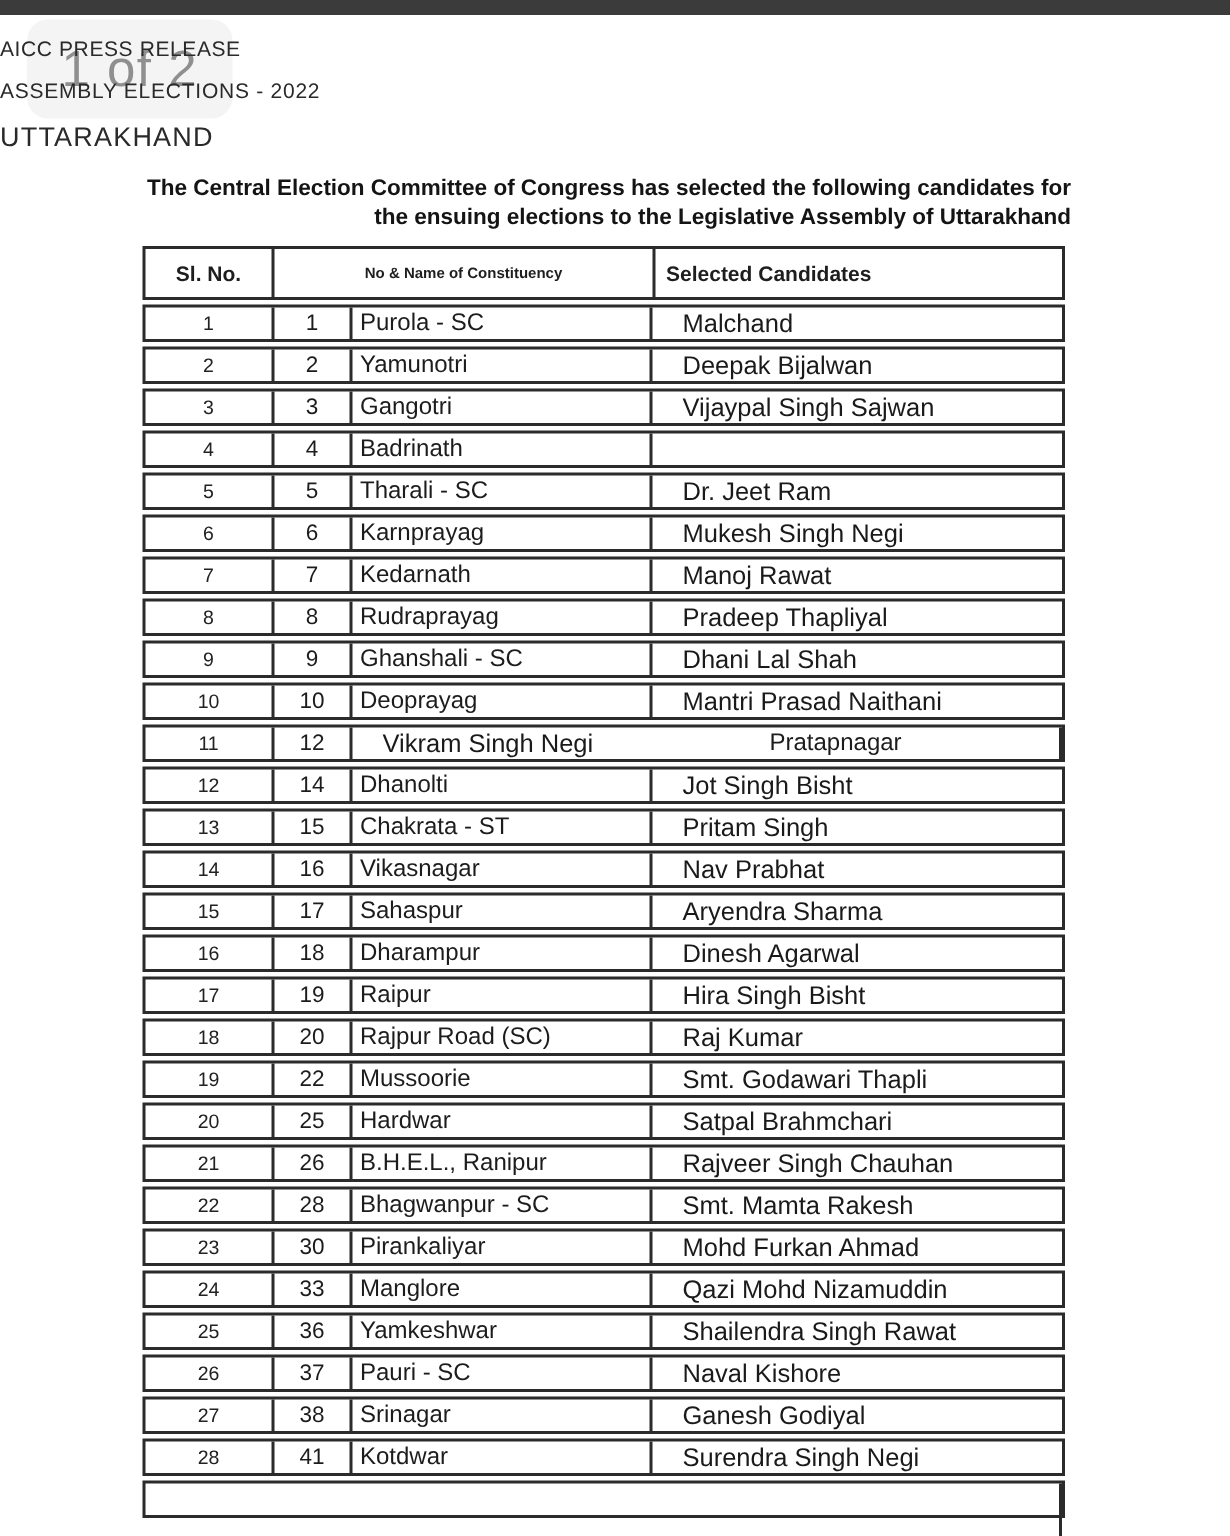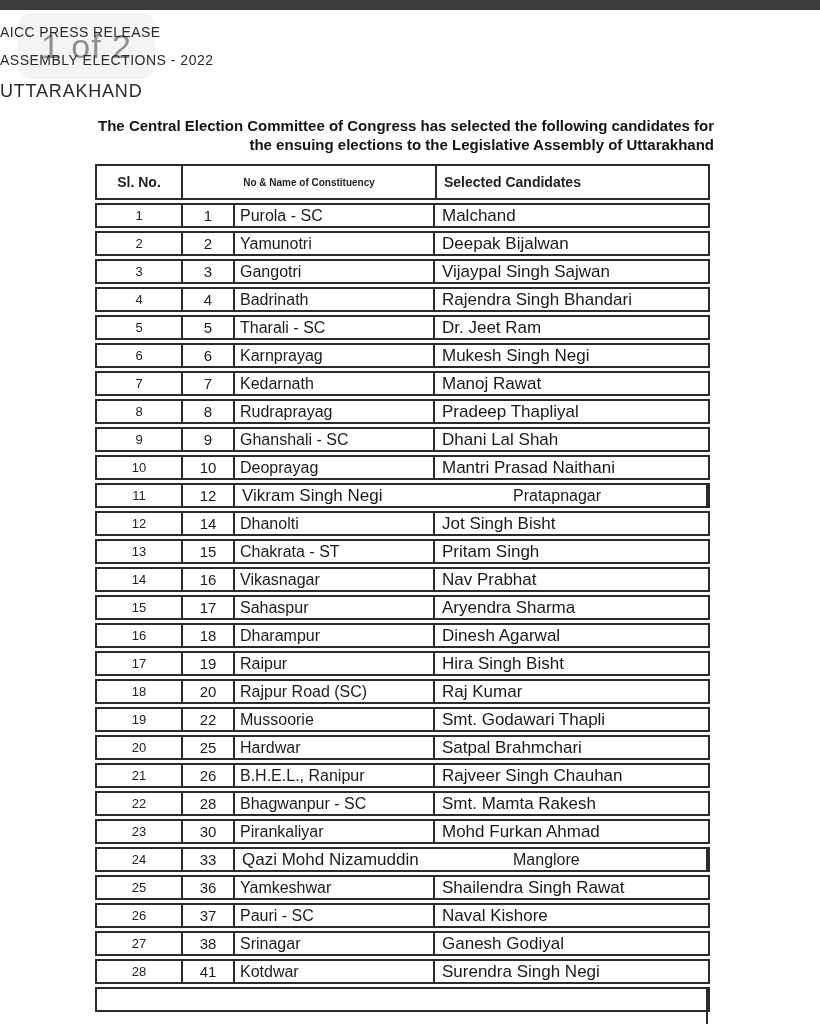--- a/index.html
+++ b/index.html
@@ -87,21 +87,21 @@
 
   .cell {
     display: flex;
     align-items: center;
     overflow: hidden;
     white-space: nowrap;
   }
   .c1 { flex: 0 0 86px; justify-content: center; border-right: 2px solid var(--table-border, #2b2b2b); }
   .c2 { flex: 0 0 52px; justify-content: center; border-right: 2px solid var(--table-border, #2b2b2b); }
   .c3 { flex: 0 0 200px; padding-left: 5px; border-right: 2px solid var(--table-border, #2b2b2b); }
-  .c4 { flex: 1 1 auto; padding-left: 7px; }
+  .c4 { flex: 1 1 auto; padding-left: 20px; }
 
   .header .h-sl { flex: 0 0 86px; justify-content: center; font-weight: bold; font-size: 14px; border-right: 2px solid var(--table-border, #2b2b2b); }
   .header .h-const { flex: 0 0 254px; justify-content: center; font-weight: bold; font-size: 10px; border-right: 2px solid var(--table-border, #2b2b2b); }
   .header .h-cand { flex: 1 1 auto; padding-left: 7px; font-weight: bold; font-size: 14px; }
 
   .data .c1 { font-size: 13px; color: #222222; }
   .data .c2 { font-size: 15px; color: #1c1c1c; }
   .data .c3 { font-size: 16px; color: #1c1c1c; }
   .data .c4 { font-size: 17px; color: #1a1a1a; }
 </style>
@@ -145,21 +145,20 @@
     <div class="cell c1">3</div>
     <div class="cell c2">3</div>
     <div class="cell c3">Gangotri</div>
     <div class="cell c4">Vijaypal Singh Sajwan</div>
   </div>
 
   <div class="t-row data">
     <div class="cell c1">4</div>
     <div class="cell c2">4</div>
     <div class="cell c3">Badrinath</div>
-    <div class="cell c4">Rajendra Singh Bhandari</div>
   </div>
 
   <div class="t-row data">
     <div class="cell c1">5</div>
     <div class="cell c2">5</div>
     <div class="cell c3">Tharali - SC</div>
     <div class="cell c4">Dr. Jeet Ram</div>
   </div>
 
   <div class="t-row data">
@@ -284,22 +283,22 @@
   <div class="t-row data">
     <div class="cell c1">23</div>
     <div class="cell c2">30</div>
     <div class="cell c3">Pirankaliyar</div>
     <div class="cell c4">Mohd Furkan Ahmad</div>
   </div>
 
   <div class="t-row data">
     <div class="cell c1">24</div>
     <div class="cell c2">33</div>
+    <div class="cell c3">Manglore</div>
     <div class="cell c4">Qazi Mohd Nizamuddin</div>
-    <div class="cell c3">Manglore</div>
   </div>
 
   <div class="t-row data">
     <div class="cell c1">25</div>
     <div class="cell c2">36</div>
     <div class="cell c3">Yamkeshwar</div>
     <div class="cell c4">Shailendra Singh Rawat</div>
   </div>
 
   <div class="t-row data">

